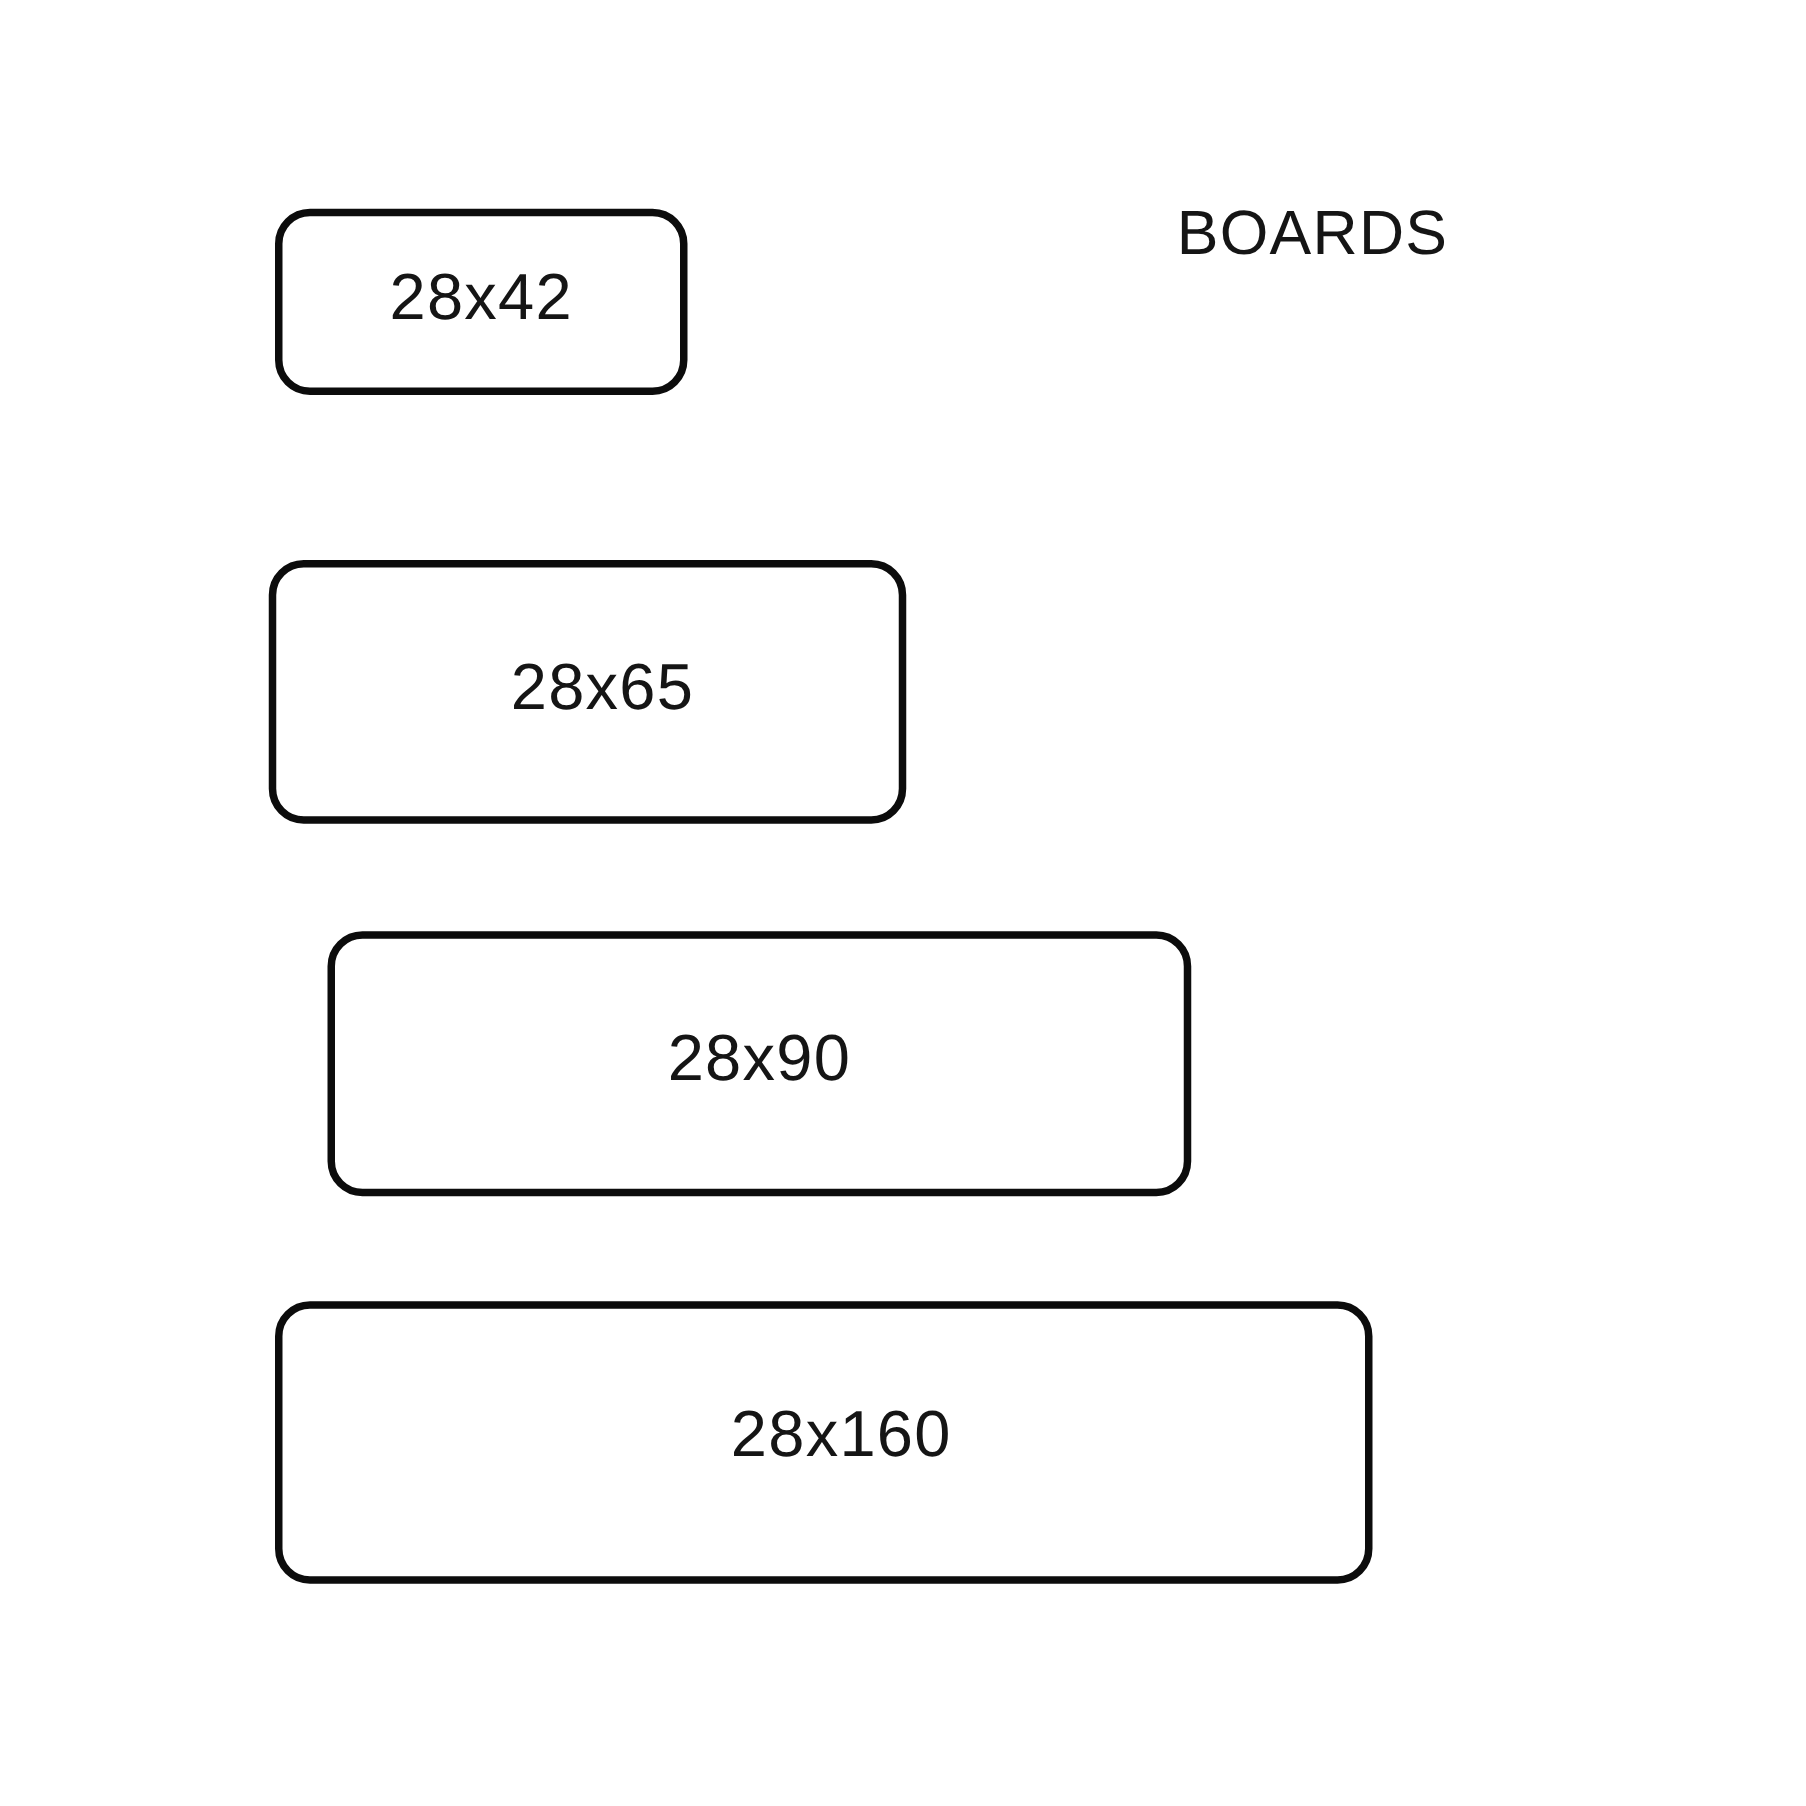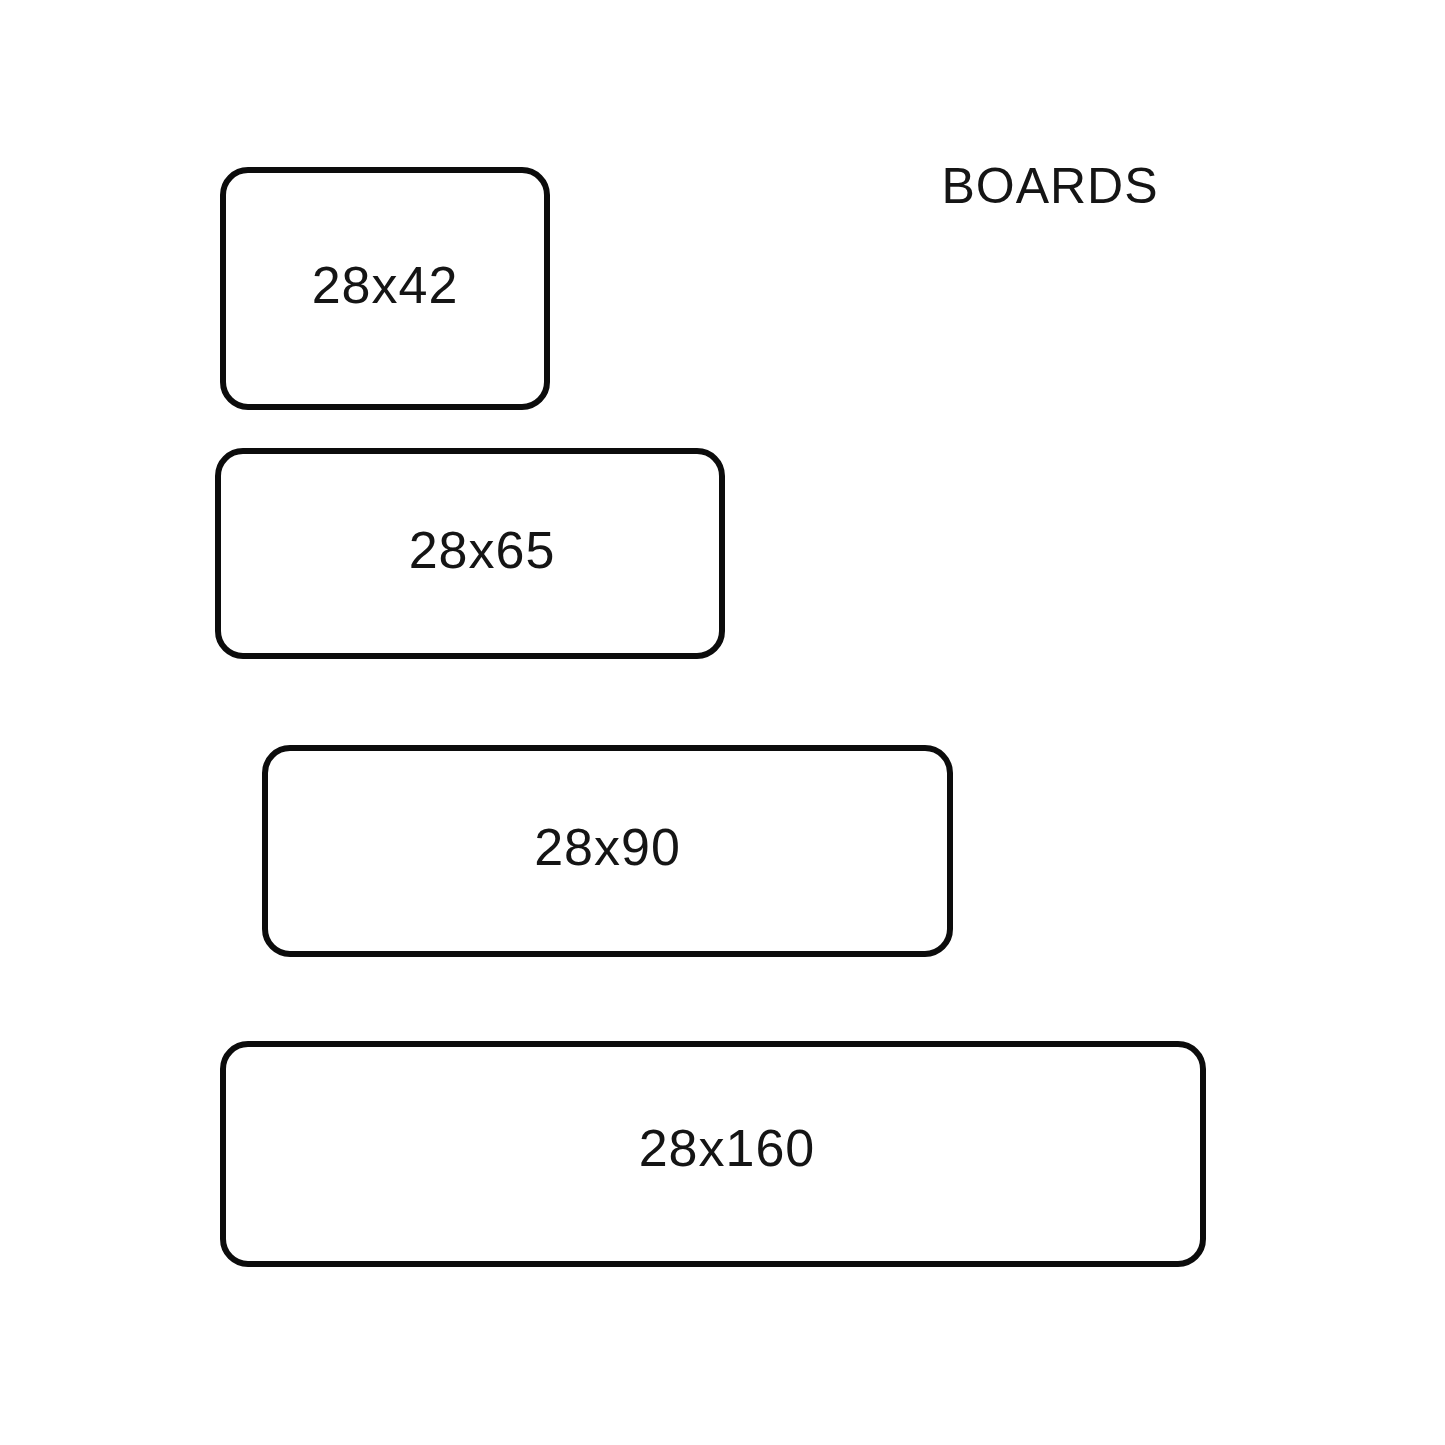--- a/index.html
+++ b/index.html
@@ -37,24 +37,24 @@
     display: flex;
     align-items: center;
     justify-content: center;
   }
   .board-label {
     font-size: 52px;
     color: #151515;
     transform: translateY(-4px);
     letter-spacing: 1px;
   }
-  .board-1 { left: 220px; top: 167px; width: 330px; height: 243px; }
+  .board-1 { left: 220px; top: 167px; width: 330px; height: 149px; }
   .board-2 { left: 215px; top: 448px; width: 510px; height: 211px; padding-left: 24px; }
   .board-3 { left: 214px; top: 745px; width: 691px; height: 212px; margin-left: 48px; }
-  .board-4 { left: 220px; top: 1041px; width: 986px; height: 226px; }
+  .board-4 { left: 220px; top: 1041px; width: 878px; height: 226px; }
   .board-4 .board-label { transform: translate(14px, -6px); }
 </style>
 </head>
 <body>
 
 <div class="canvas">
 
   <div class="diagram-title">
     <div>BOARDS</div>
   </div>

